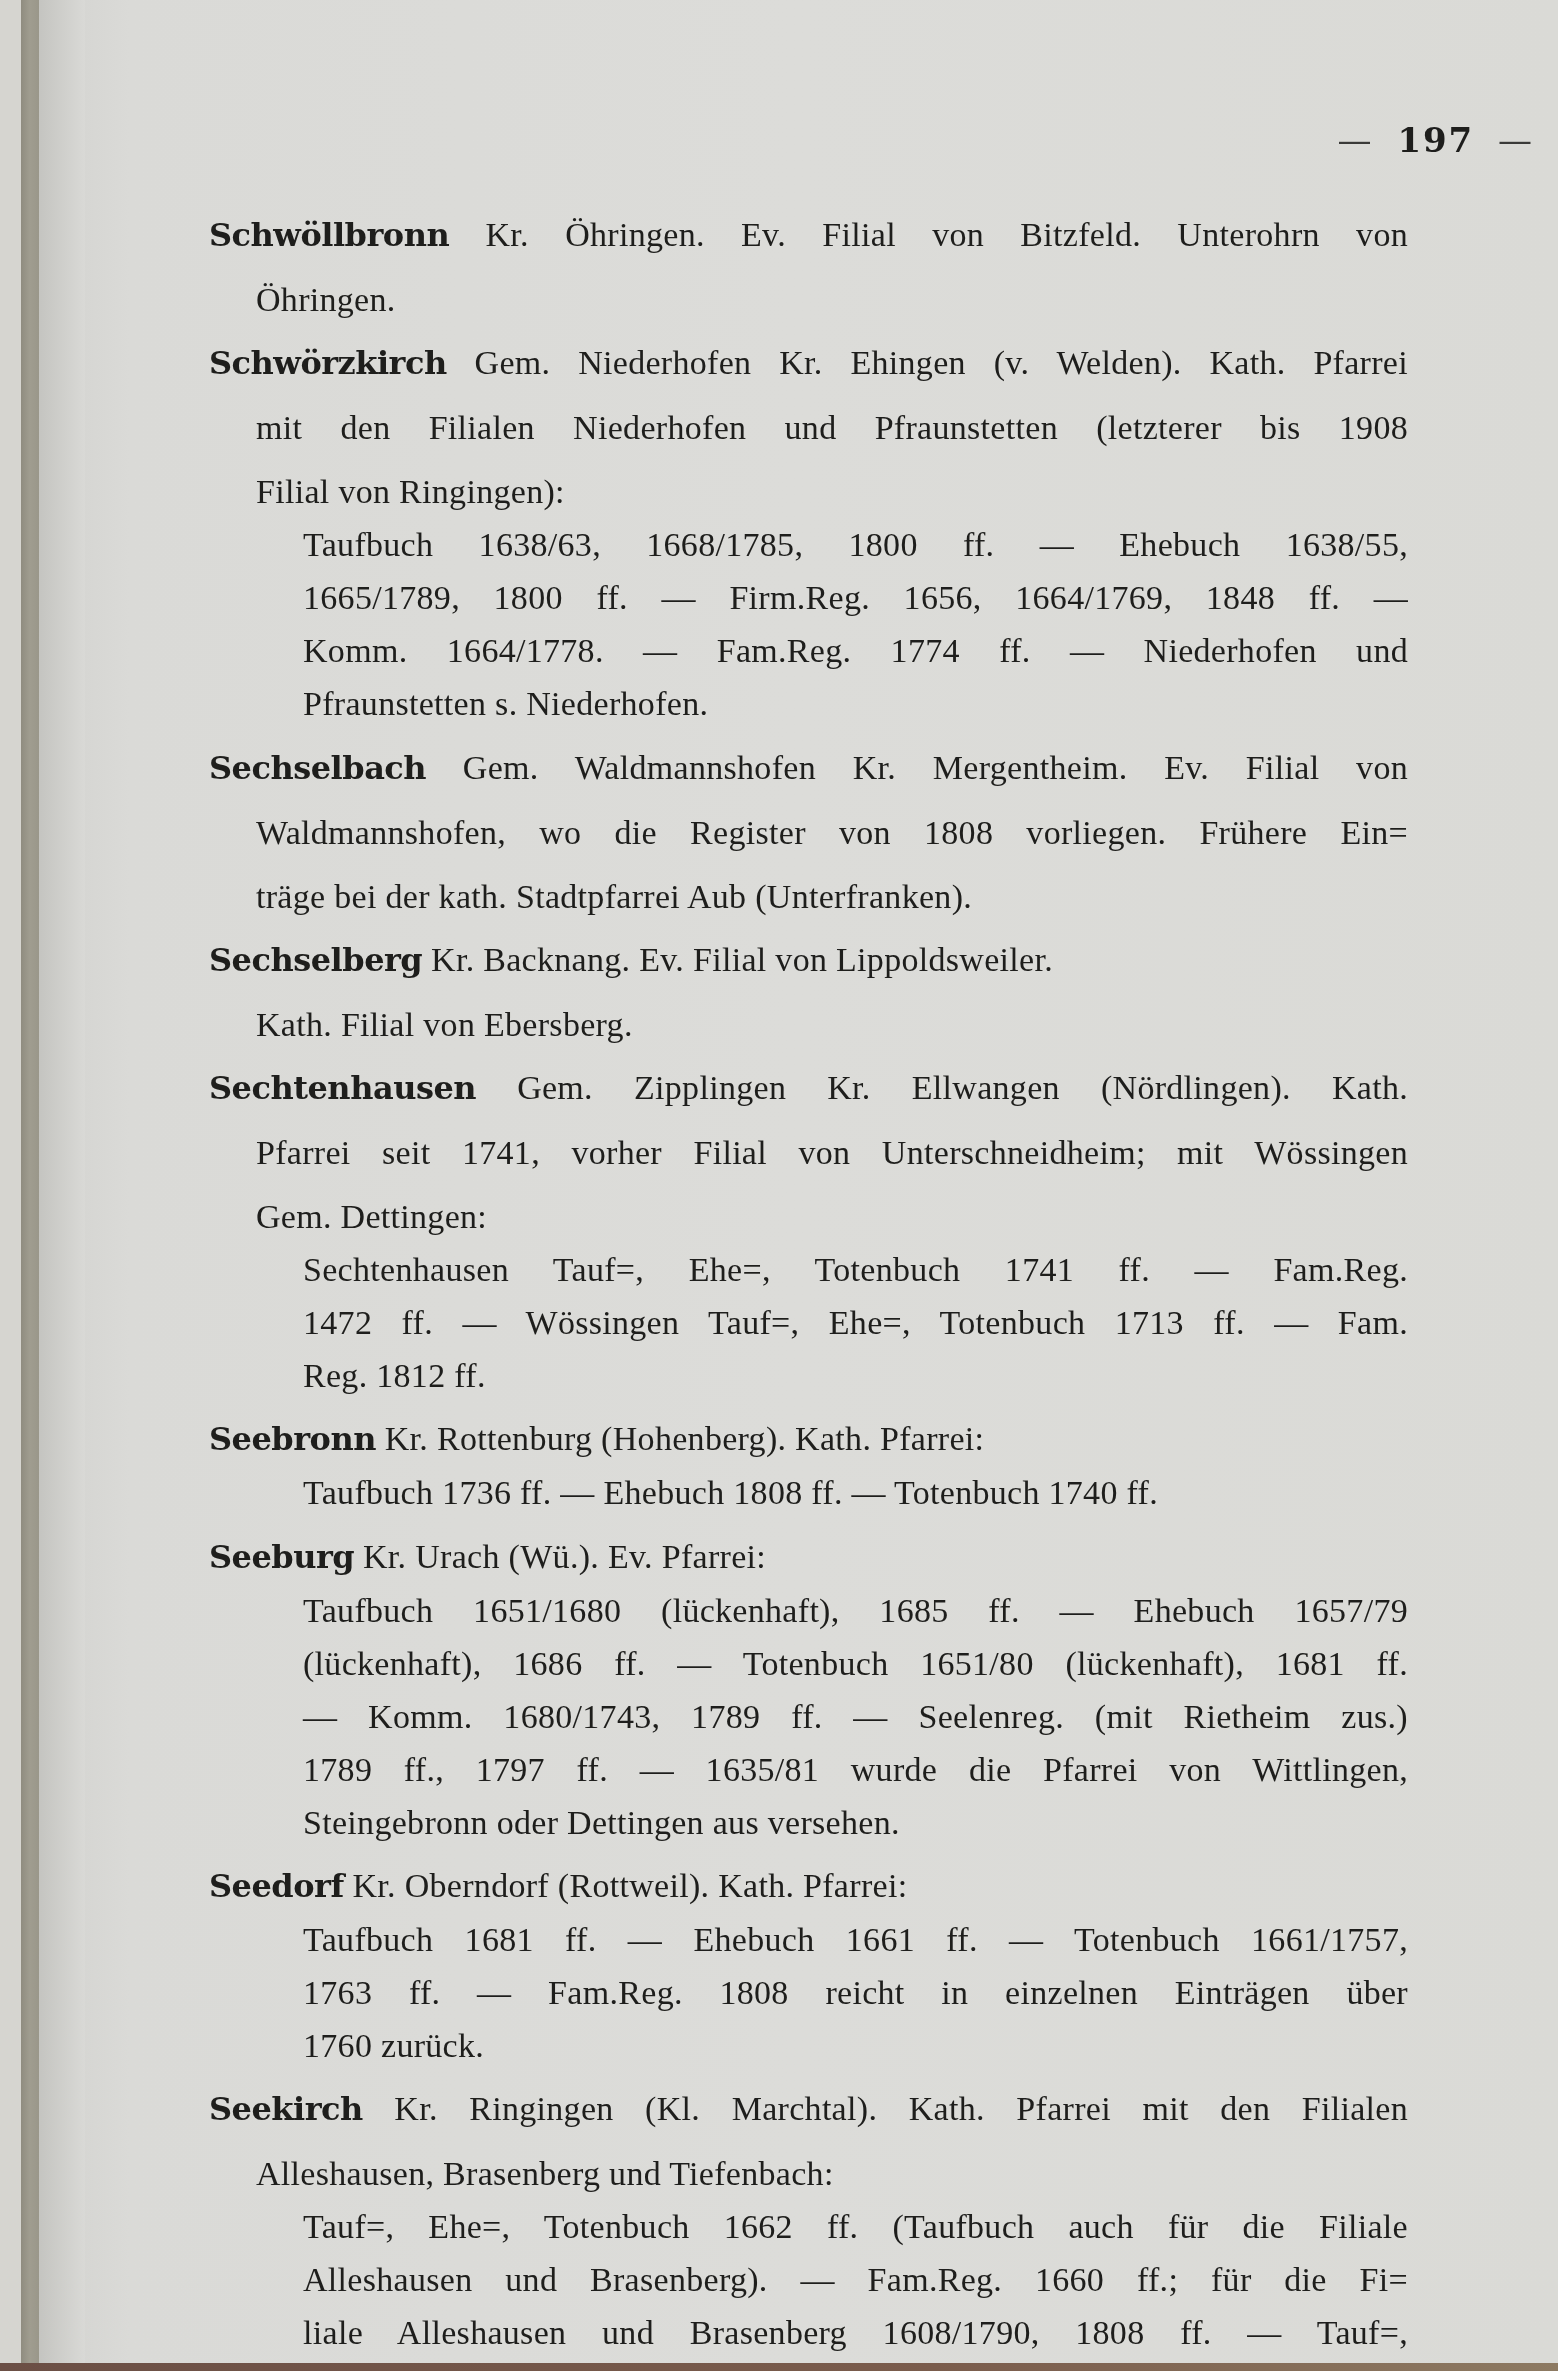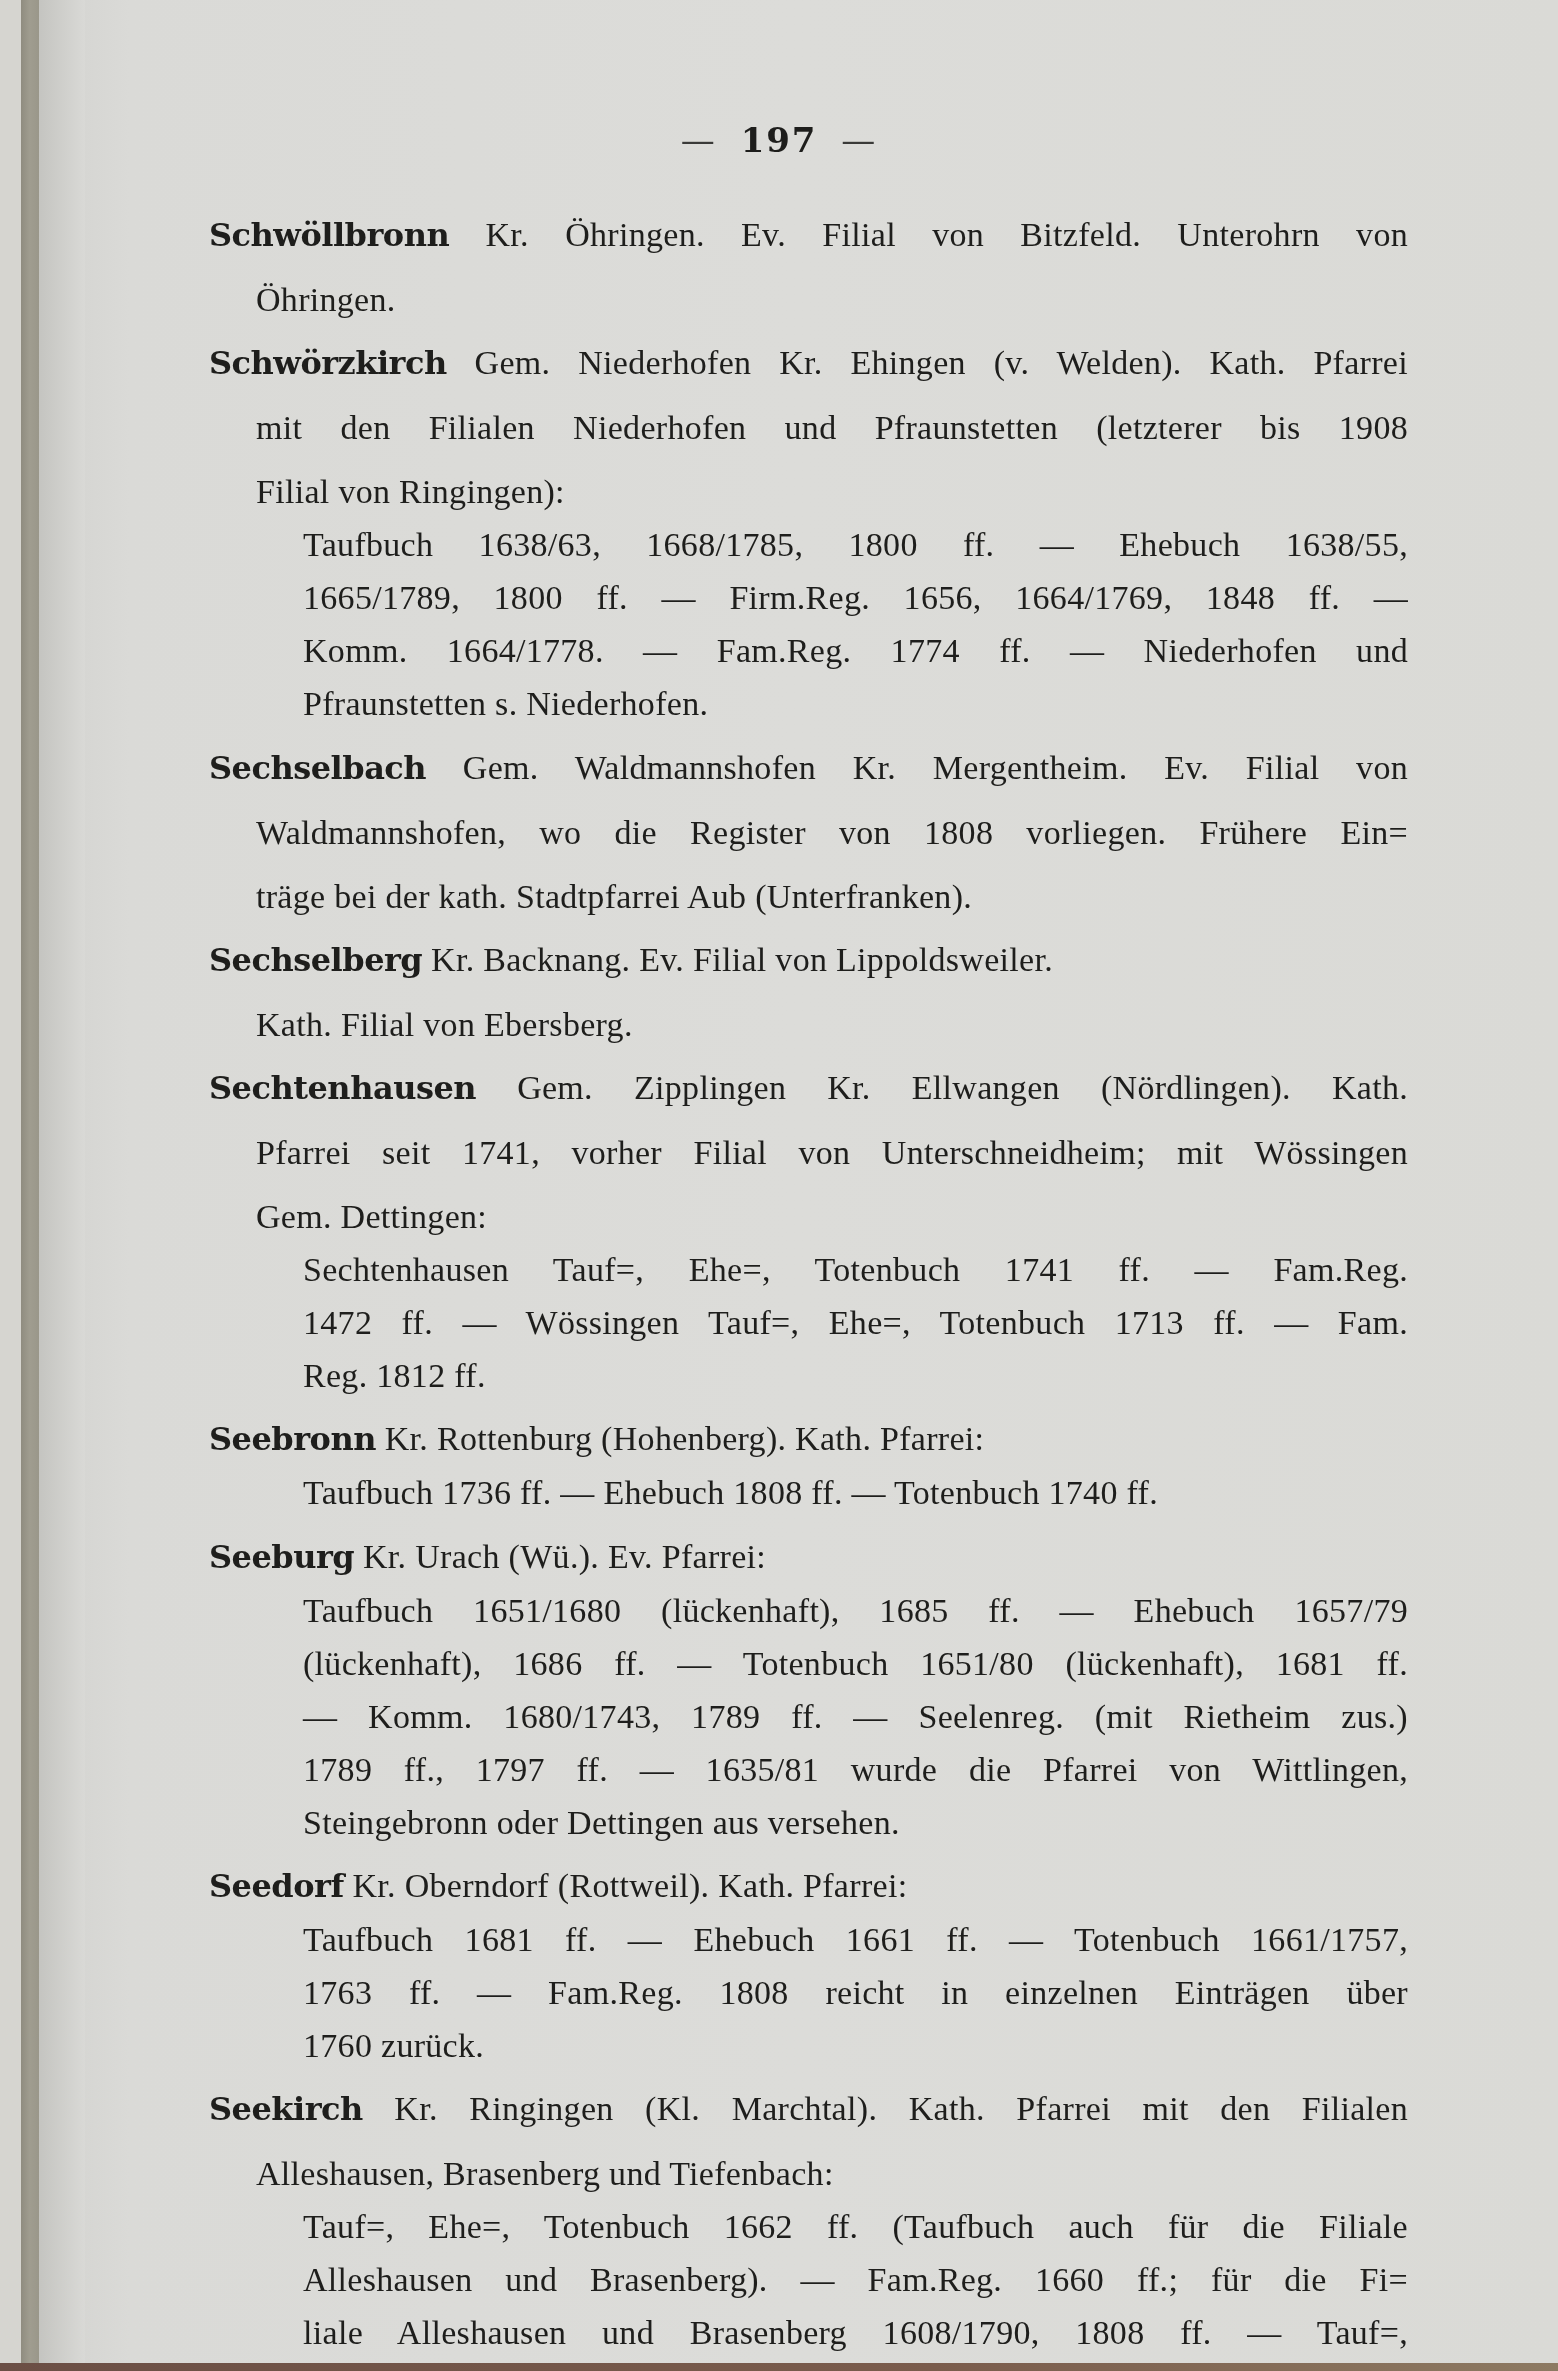--- a/index.html
+++ b/index.html
@@ -26,21 +26,21 @@
     }
     .page {
       position: absolute; left: 38px; top: 0; right: 0; height: 2363px;
       background: linear-gradient(to right, #d2d2cf 0%, #dadad7 6%, #dcdcd9 50%, #dadad6 100%);
     }
     .bottom-strip {
       position: absolute; left: 0; right: 0; top: 2363px; height: 8.4px;
       background: linear-gradient(to right, #6b4f45 0%, #7a5c4c 60%, #8d7a62 100%);
     }
     .page-number {
-      position: absolute; top: 120px; left: 0; width: 1558px; text-align: center;
+      position: absolute; top: 120px; left: 0; width: 1558px; text-align: right;
       font-size: 34px; font-weight: bold; letter-spacing: 1.9px;
       font-family: "DejaVu Serif", serif;
     }
     .page-number .dash { font-weight: normal; color: #3a3a38; margin: 0 24px; }
     .content {
       position: absolute; left: 209px; top: 208px; width: 1199px;
       font-size: 34px; line-height: 53px;
       font-family: "Liberation Serif", "DejaVu Serif", serif;
       letter-spacing: 0.3px;
     }

